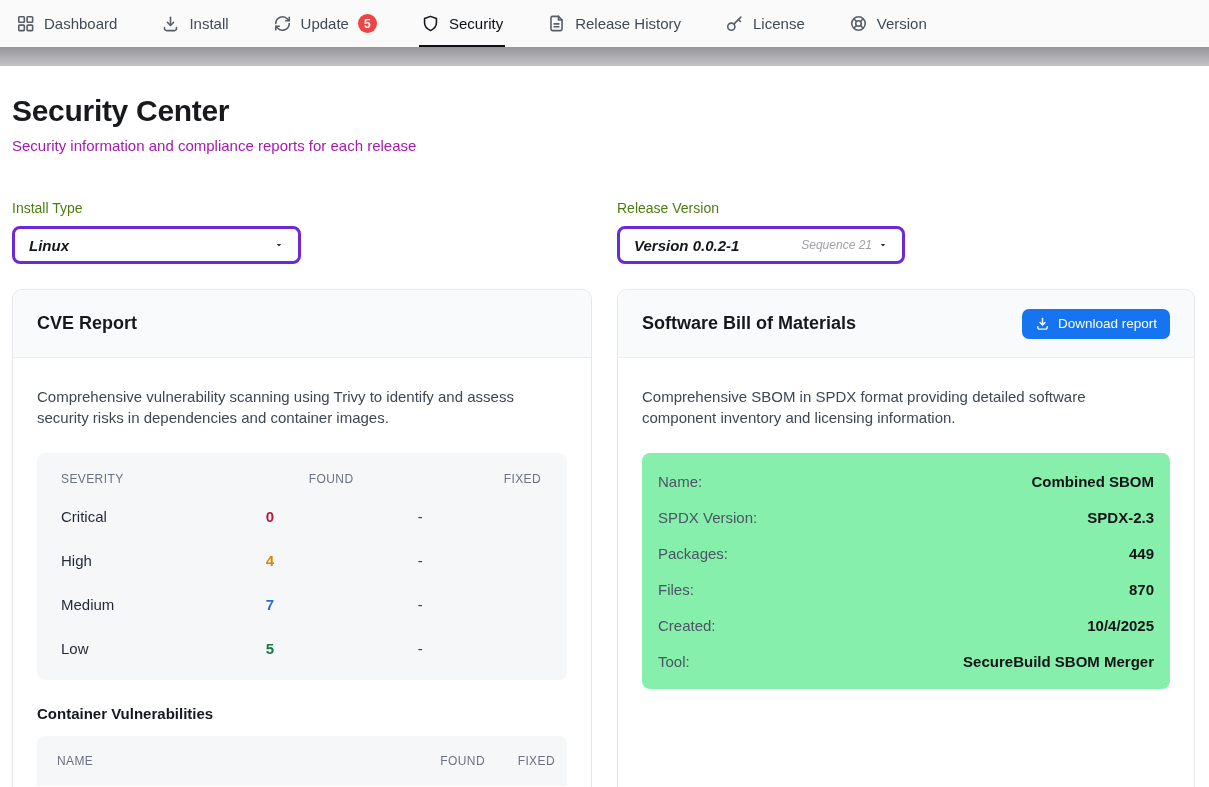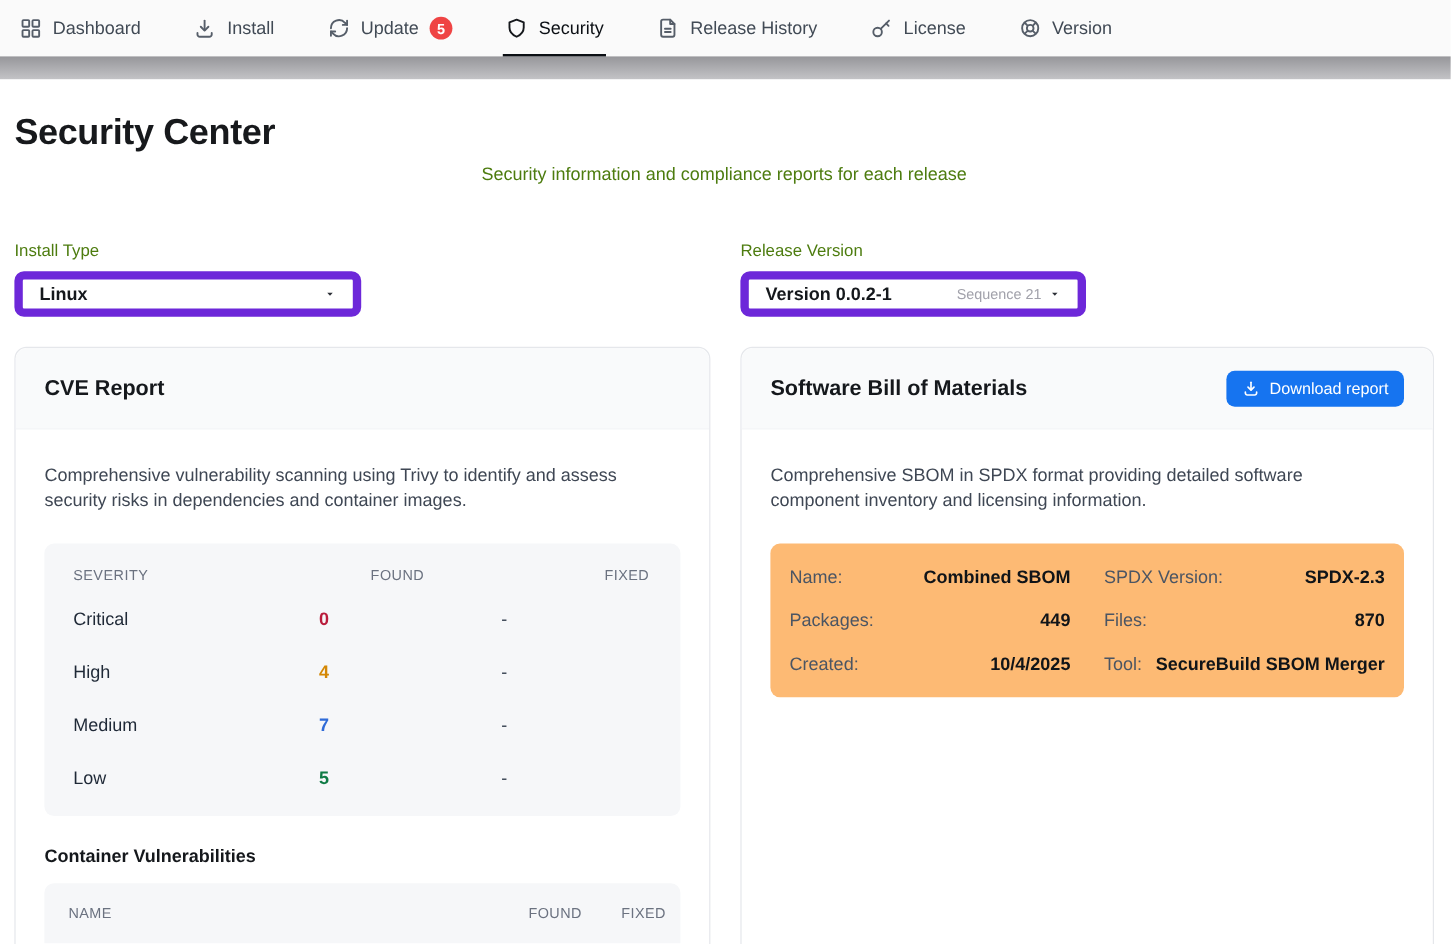--- a/index.html
+++ b/index.html
@@ -18,28 +18,28 @@
     bottom:0; height:2.5px; background:#0b0f14; }
   .badge { min-width:19px; height:19px; border-radius:10px; background:#ef4444;
     color:#fff; font-size:12px; font-weight:700; display:flex; align-items:center;
     justify-content:center; padding:0 5px; }
   .window-band { height:19px; background:linear-gradient(to bottom,#96969a,#c3c3c6); }
 
   
   .content { padding:0 14px 0 12px; }
   .page-title { margin-top:28px; font-size:30px; font-weight:700; color:#17191c;
     letter-spacing:-.3px; }
-  .page-subtitle { margin-top:9px; font-size:15px; color:#4d7c0f;text-align:center; }
+  .page-subtitle { margin-top:9px; font-size:15px; color:#a21caf; }
 
   
   .filters { margin-top:46px; display:grid; grid-template-columns:580px 578px; gap:25px; }
   .filter-label { font-size:14px; color:#4d7c0f; margin-bottom:10px; }
-  .select { height:38px; background:#fff; border:7px solid #6d28d9; border-radius:8px;
+  .select { height:38px; background:#fff; border:3px solid #6d28d9; border-radius:8px;
     display:flex; align-items:center; justify-content:space-between; padding:0 14px;
-    cursor:pointer; }
+    cursor:pointer;font-style:italic; }
   .select-inner { width:289px; }
   .select-value { font-size:15px; font-weight:700; color:#15181c; }
   .select-right { display:flex; align-items:center; gap:6px; }
   .select-seq { font-size:12px; color:#a1a1aa; }
   .caret { width:10px; height:10px; fill:#2b2f36; flex:none; }
   .release-select { width:288px; }
 
   
   .cards { margin-top:25px; display:grid; grid-template-columns:580px 578px; gap:25px;
     align-items:start; }
@@ -72,22 +72,22 @@
     display:flex; align-items:center; padding:17px 12px 17px 20px; gap:18px; height:50px; }
   .cv-name { flex:1; }
   .cv-found { width:62px; text-align:right; }
   .cv-fixed { width:52px; text-align:right; }
 
   
   .btn-download { display:flex; align-items:center; gap:8px; background:#1674f0;
     color:#fff; border:none; border-radius:7px; height:30px; padding:0 13px;
     font-size:13.5px; font-weight:500; cursor:pointer; font-family:inherit; }
   .btn-download svg { width:15px; height:15px; stroke:#fff; }
-  .sbom-box { margin-top:25px; background:#fdba74; border-radius:8px;
-    padding:10px 16px; display:grid; grid-template-columns:1fr 1fr; column-gap:28px; }
+  .sbom-box { margin-top:25px; background:#86efac; border-radius:8px;
+    padding:10px 16px; display:grid; grid-template-columns:1fr; column-gap:28px; }
   .sbom-cell { display:flex; align-items:center; justify-content:space-between;
     height:36px; font-size:15px; gap:10px; }
   .sbom-label { color:#4b5563; white-space:nowrap; }
   .sbom-value { font-weight:700; color:#101418; text-align:right; white-space:nowrap; }
 </style>
 </head>
 <body>
 
 <nav class="nav">
   <a class="nav-item">

